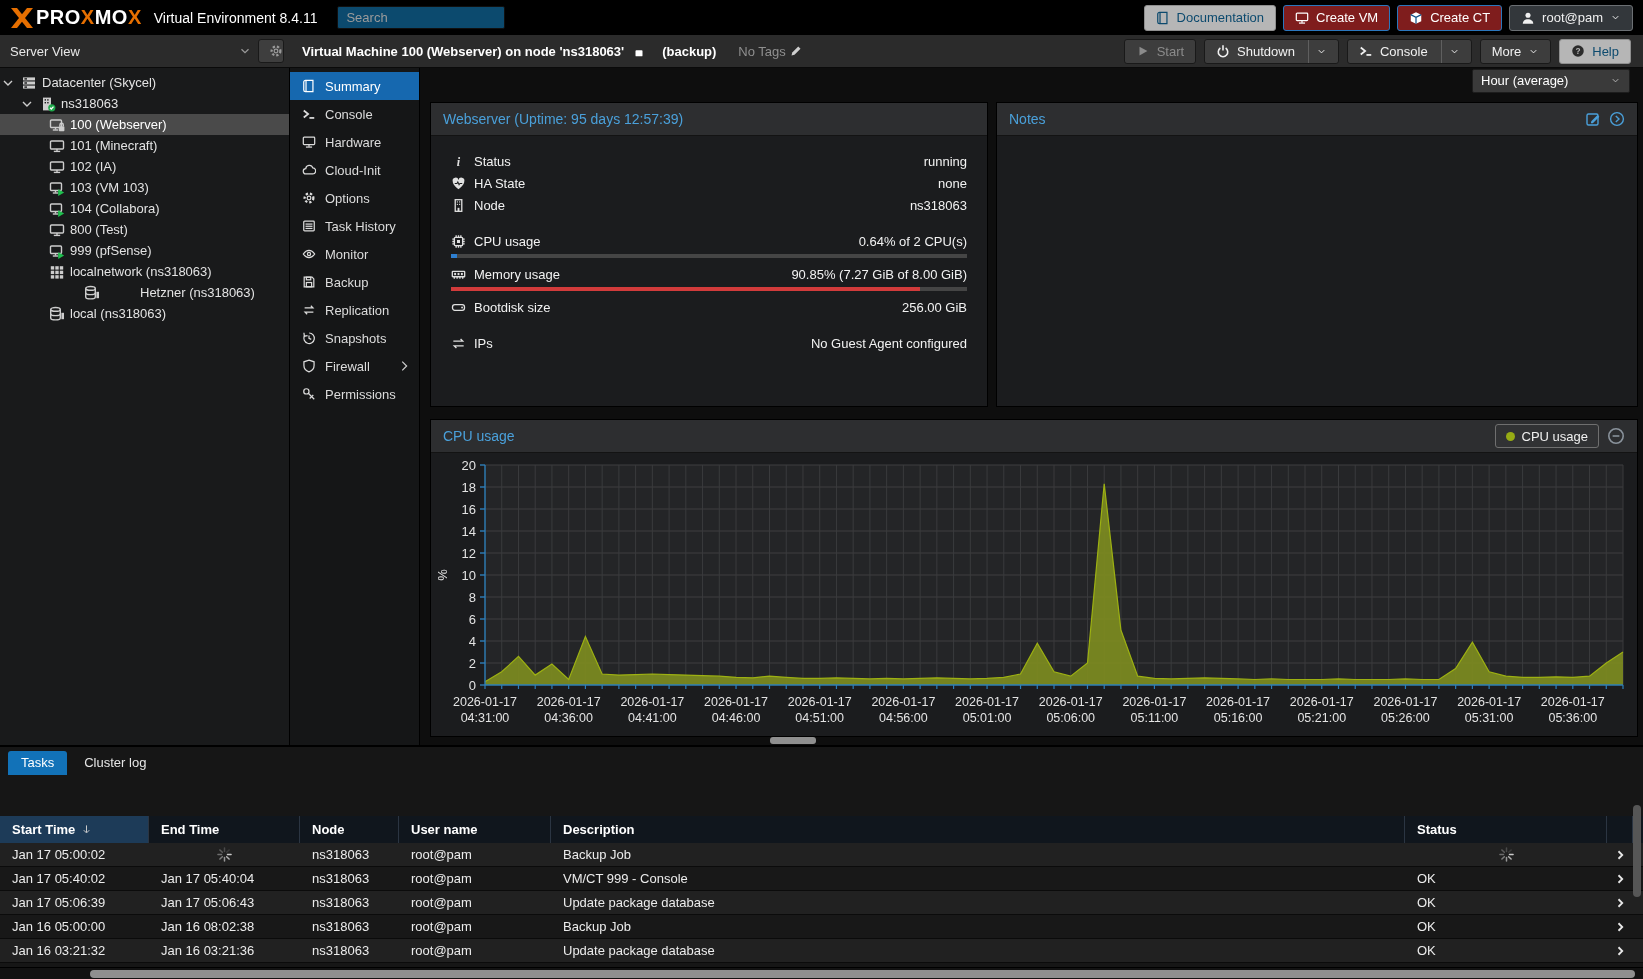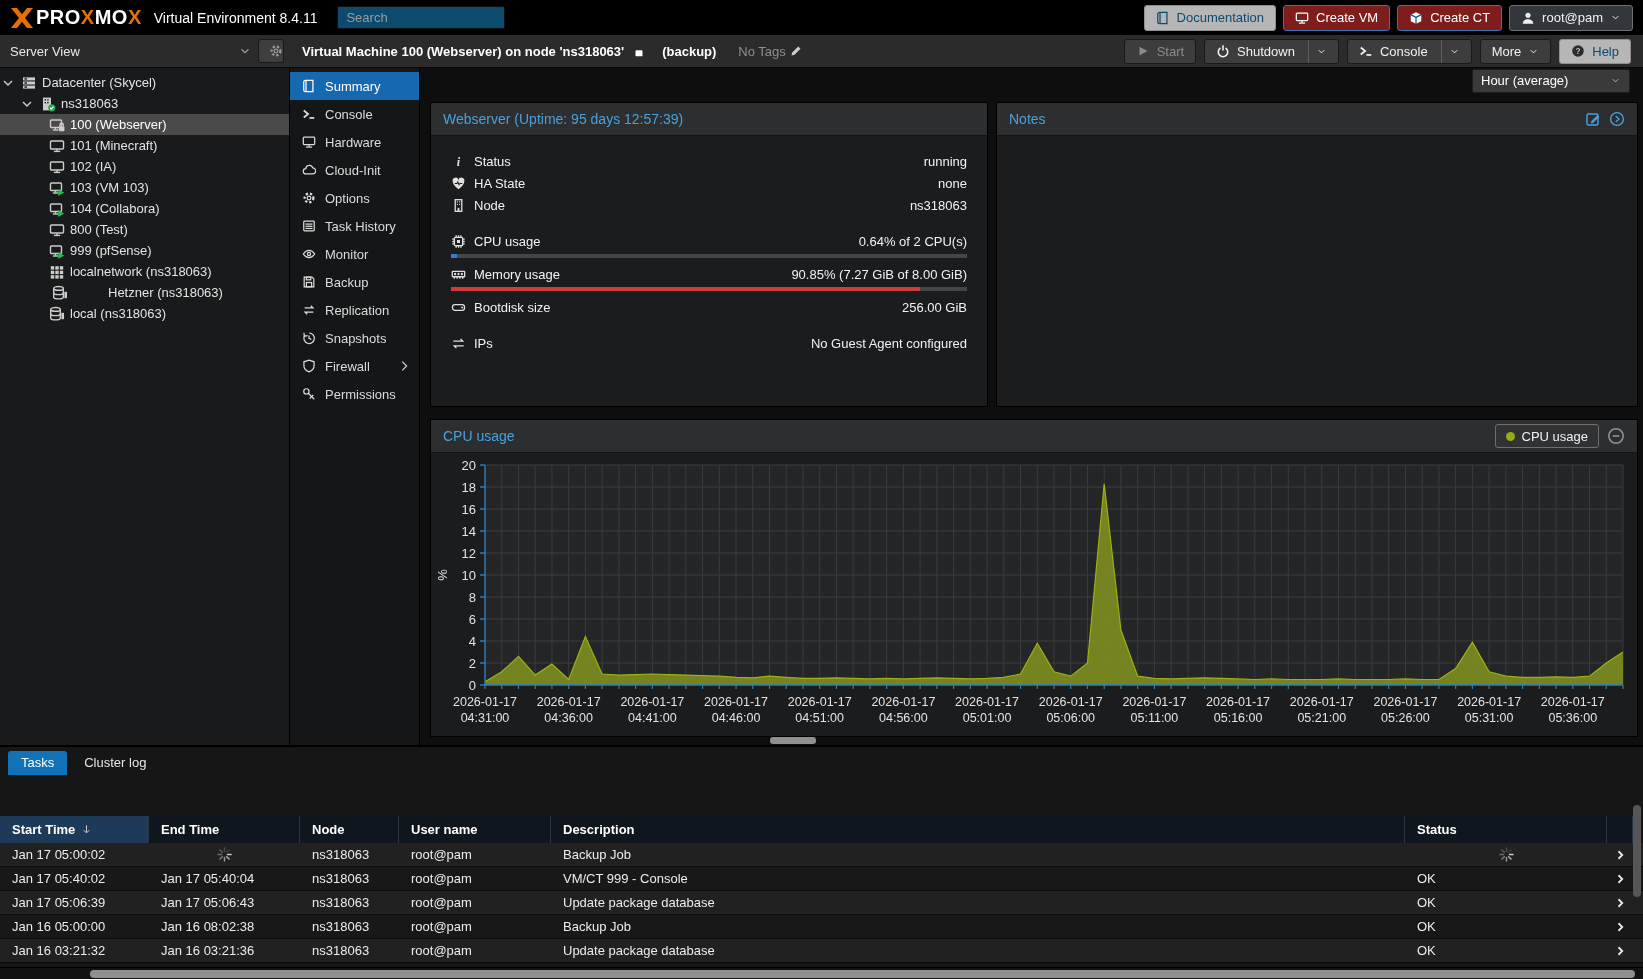--- a/index.html
+++ b/index.html
@@ -504,21 +504,21 @@
           </svg>
           <span class="tlabel">999 (pfSense)</span>
         </div>
         <div class="tree-row" style="padding-left: 32px;">
           <span class="caret-sp"></span>
           <svg class="ic" style="" viewBox="0 0 16 16">
             <use href="#i-network"></use>
           </svg>
           <span class="tlabel">localnetwork (ns318063)</span>
         </div>
-        <div class="tree-row" style=" gap: 40px;">
+        <div class="tree-row" style="padding-left: 32px; gap: 40px;">
           <span class="caret-sp"></span>
           <svg class="ic" style="" viewBox="0 0 16 16">
             <use href="#i-storage"></use>
           </svg>
           <span class="tlabel">Hetzner (ns318063)</span>
         </div>
         <div class="tree-row" style="padding-left: 32px;">
           <span class="caret-sp"></span>
           <svg class="ic" style="" viewBox="0 0 16 16">
             <use href="#i-storage"></use>

